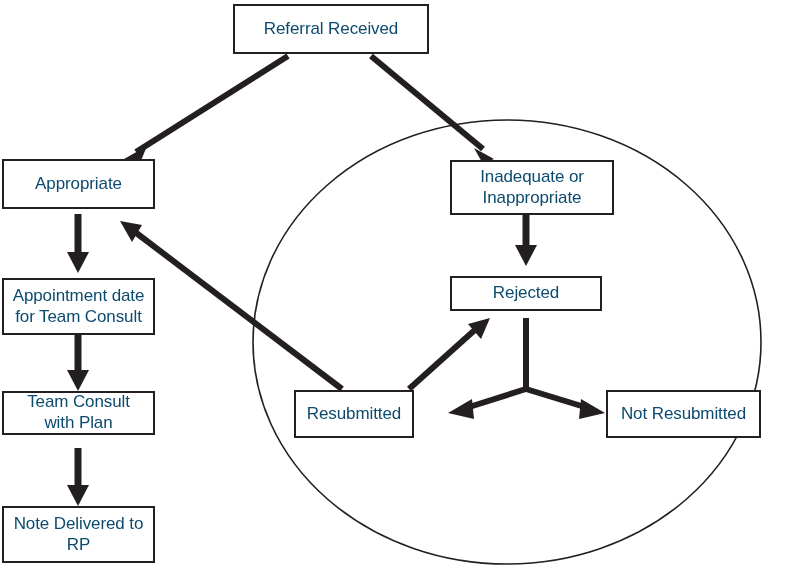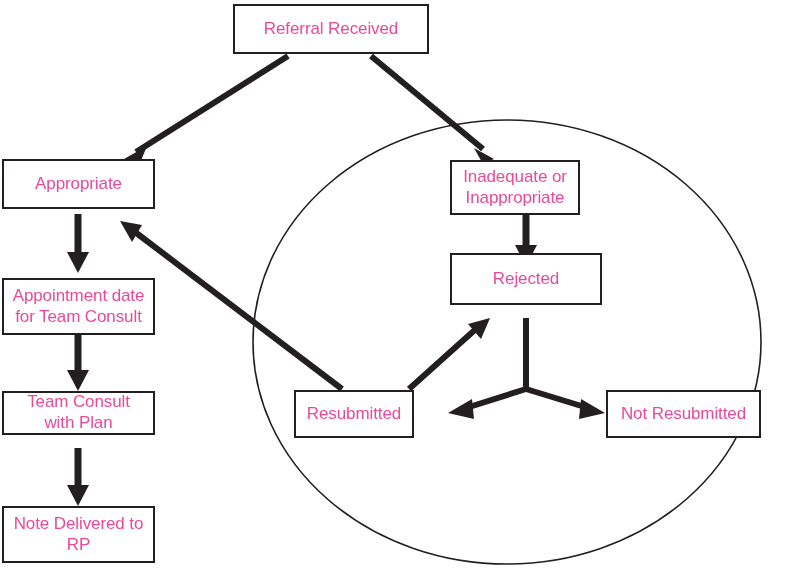--- a/index.html
+++ b/index.html
@@ -27,21 +27,21 @@
   }
   .node-box {
     position: absolute;
     box-sizing: border-box;
     border: 2px solid #231f20;
     background: #ffffff;
     display: flex;
     align-items: center;
     justify-content: center;
     text-align: center;
-    color: #ec4899;
+    color: #0c4a6e;
     font-family: "Liberation Sans", sans-serif;
     font-size: 17px;
     line-height: 1.22;
     letter-spacing: -0.1px;
     z-index: 5;
   }
   .node-label {
     display: block;
     padding: 0 5px;
     white-space: pre-line;
@@ -106,31 +106,31 @@
   </svg>
 
   <div class="node-box" style="left:233px; top:4px; width:196px; height:50px;">
     <span class="node-label">Referral Received</span>
   </div>
 
   <div class="node-box" style="left:2px; top:159px; width:153px; height:50px;">
     <span class="node-label">Appropriate</span>
   </div>
 
-  <div class="node-box" style="left:450px; top:160px; width:130px; height:55px;">
+  <div class="node-box" style="left:450px; top:160px; width:164px; height:55px;">
     <span class="node-label">Inadequate or
 Inappropriate</span>
   </div>
 
   <div class="node-box" style="left:2px; top:278px; width:153px; height:57px;">
     <span class="node-label">Appointment date
 for Team Consult</span>
   </div>
 
-  <div class="node-box" style="left:450px; top:253px; width:152px; height:52px;">
+  <div class="node-box" style="left:450px; top:276px; width:152px; height:35px;">
     <span class="node-label">Rejected</span>
   </div>
 
   <div class="node-box" style="left:2px; top:391px; width:153px; height:44px;">
     <span class="node-label">Team Consult
 with Plan</span>
   </div>
 
   <div class="node-box" style="left:294px; top:390px; width:120px; height:48px;">
     <span class="node-label">Resubmitted</span>

